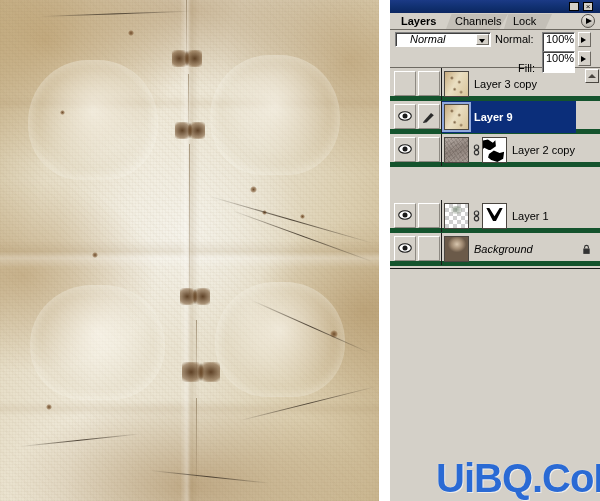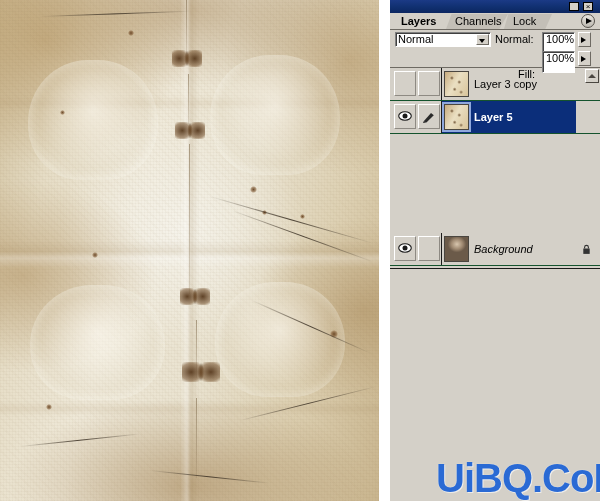--- a/index.html
+++ b/index.html
@@ -184,21 +184,22 @@
     position: absolute;
     left: 5px; top: 2px;
     width: 96px; height: 15px;
     background: #fff;
     border: 1px solid #808080;
     border-right-color: #fff;
     border-bottom-color: #fff;
     box-shadow: inset 1px 1px 0 #404040;
     box-sizing: border-box;
     line-height: 13px;
-    padding-left: 2px;
+    padding-left: 14px;
+    font-style: italic;
   }
   #blend-arrow {
     position: absolute;
     right: 1px; top: 1px;
     width: 13px; height: 11px;
     background: #d4d0c8;
     border: 1px solid #fff;
     border-right-color: #6e6a63;
     border-bottom-color: #6e6a63;
     box-sizing: border-box;
@@ -209,21 +210,21 @@
     left: 2px; top: 4px;
     border-top: 4px solid #000;
     border-left: 3px solid transparent;
     border-right: 3px solid transparent;
   }
   .field-label {
     position: absolute;
     line-height: 15px;
   }
   #opacity-label { left: 105px; top: 2px; }
-  #fill-label    { left: 128px; top: 18px; }
+  #fill-label    { left: 128px; top: 12px; }
   .num-field {
     position: absolute;
     height: 22px;
     background: #fff;
     border: 1px solid #808080;
     border-right-color: #fff;
     border-bottom-color: #fff;
     box-shadow: inset 1px 1px 0 #404040;
     box-sizing: border-box;
     line-height: 13px;
@@ -277,21 +278,21 @@
     background: #d4d0c8;
     border-top: 1px solid #6e6a63;
     border-bottom: 2px solid #1a1a1a;
     overflow: hidden;
   }
   .layer-row {
     position: absolute;
     left: 0;
     width: 210px;
     height: 33px;
-    border-bottom: 1px solid #14532d;
+    border-bottom: 5px solid #14532d;
     box-sizing: border-box;
   }
   .layer-row.selected .layer-fill {
     background: #0b2e7a;
   }
   .layer-fill {
     position: absolute;
     left: 52px; top: 0;
     width: 134px; height: 32px;
   }
@@ -581,25 +582,77 @@
             <path d="M1.5 11.5 L9 3 L11.8 5.2 L4.4 12.6 Z" fill="#2b2b2b"></path>
             <path d="M1.5 11.5 L4.4 12.6 L1 13 Z" fill="#2b2b2b"></path>
           </svg>
         </span>
       </div>
       <div class="col-sep"></div>
       <div class="thumb thumb-main">
           <div class="tx-paper"></div>
         </div>
       <div class="thumb-sel-ring"></div>
-      <div class="layer-name nomask">Layer 5</div>
+      <div class="layer-name nomask">Layer 9</div>
     </div>
 
-
-
+    <div class="layer-row" style="top:66px;">
+      <div class="layer-fill"></div>
+      <div class="vis-cell">
+        <span class="eye-icon">
+          <svg width="14" height="10" viewBox="0 0 14 10" aria-hidden="true">
+            <ellipse cx="7" cy="5" rx="6.3" ry="4.2" fill="#fff" stroke="#1a1a1a" stroke-width="1.1"></ellipse>
+            <circle cx="7" cy="5" r="2.5" fill="#1a1a1a"></circle>
+          </svg>
+        </span>
+      </div>
+      <div class="link-cell"></div>
+      <div class="col-sep"></div>
+      <div class="thumb thumb-main">
+          <div class="tx-stone"></div>
+        </div>
+      <span class="mask-link">
+        <svg width="7" height="12" viewBox="0 0 7 12" aria-hidden="true">
+          <rect x="1.4" y="1" width="4.2" height="4.4" rx="2" fill="none" stroke="#333" stroke-width="1.2"></rect>
+          <rect x="1.4" y="6.4" width="4.2" height="4.4" rx="2" fill="none" stroke="#333" stroke-width="1.2"></rect>
+        </svg>
+      </span>
+      <div class="thumb thumb-mask">
+          <div class="tx-mask-a"></div>
+        </div>
+      <div class="layer-name withmask">Layer 2 copy</div>
+    </div>
+
+
+    <div class="layer-row" style="top:132px;">
+      <div class="layer-fill"></div>
+      <div class="vis-cell">
+        <span class="eye-icon">
+          <svg width="14" height="10" viewBox="0 0 14 10" aria-hidden="true">
+            <ellipse cx="7" cy="5" rx="6.3" ry="4.2" fill="#fff" stroke="#1a1a1a" stroke-width="1.1"></ellipse>
+            <circle cx="7" cy="5" r="2.5" fill="#1a1a1a"></circle>
+          </svg>
+        </span>
+      </div>
+      <div class="link-cell"></div>
+      <div class="col-sep"></div>
+      <div class="thumb thumb-main">
+          <div class="tx-checker"></div>
+        </div>
+      <span class="mask-link">
+        <svg width="7" height="12" viewBox="0 0 7 12" aria-hidden="true">
+          <rect x="1.4" y="1" width="4.2" height="4.4" rx="2" fill="none" stroke="#333" stroke-width="1.2"></rect>
+          <rect x="1.4" y="6.4" width="4.2" height="4.4" rx="2" fill="none" stroke="#333" stroke-width="1.2"></rect>
+        </svg>
+      </span>
+      <div class="thumb thumb-mask">
+          <div class="tx-mask-b"></div>
+        </div>
+      <div class="layer-name withmask">Layer 1</div>
+    </div>
 
     <div class="layer-row" style="top:165px;">
       <div class="layer-fill"></div>
       <div class="vis-cell">
         <span class="eye-icon">
           <svg width="14" height="10" viewBox="0 0 14 10" aria-hidden="true">
             <ellipse cx="7" cy="5" rx="6.3" ry="4.2" fill="#fff" stroke="#1a1a1a" stroke-width="1.1"></ellipse>
             <circle cx="7" cy="5" r="2.5" fill="#1a1a1a"></circle>
           </svg>
         </span>

